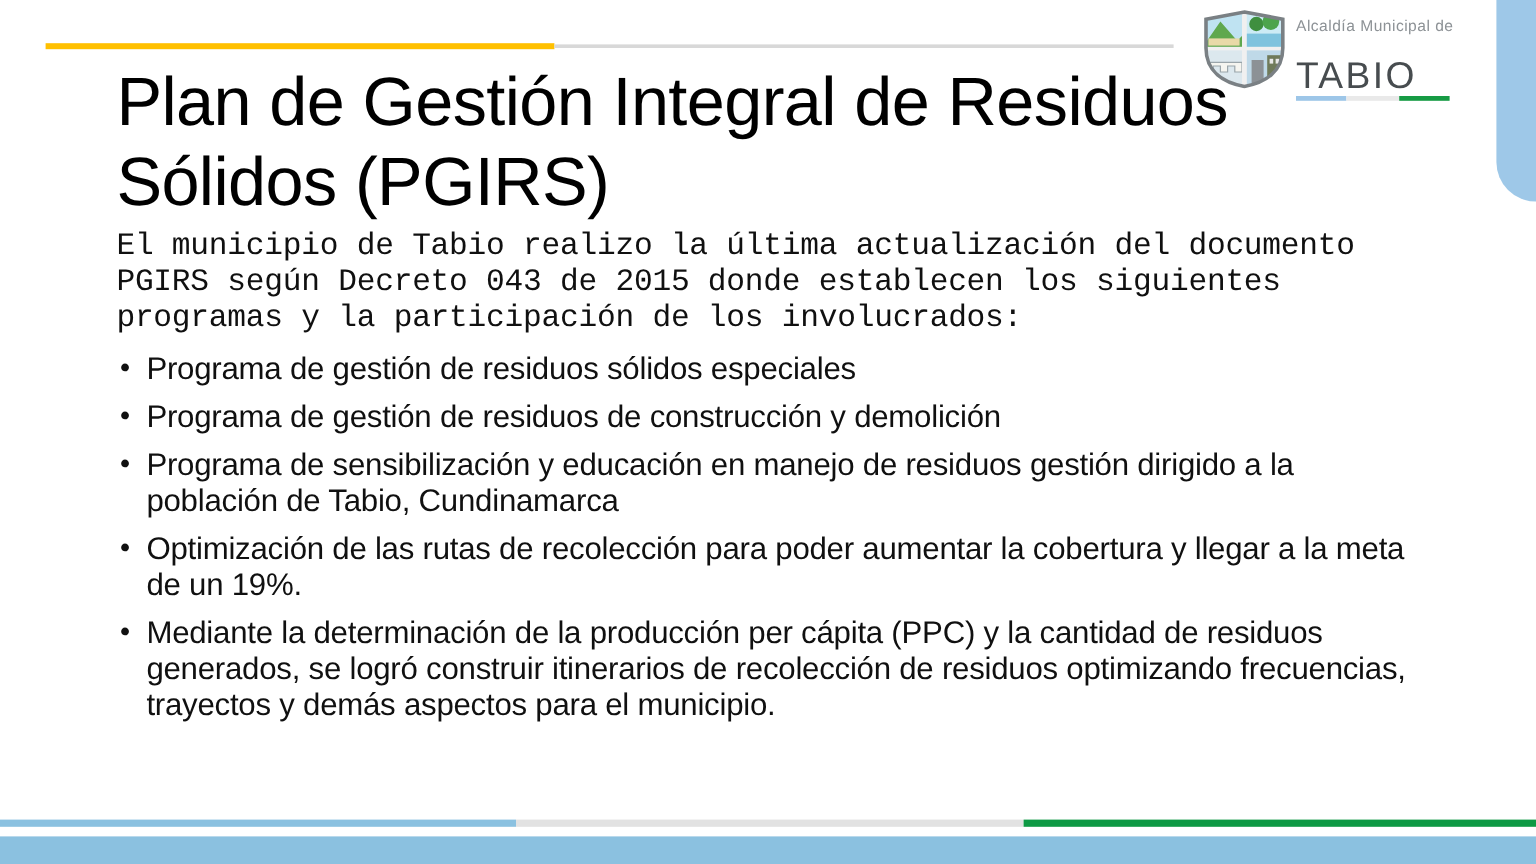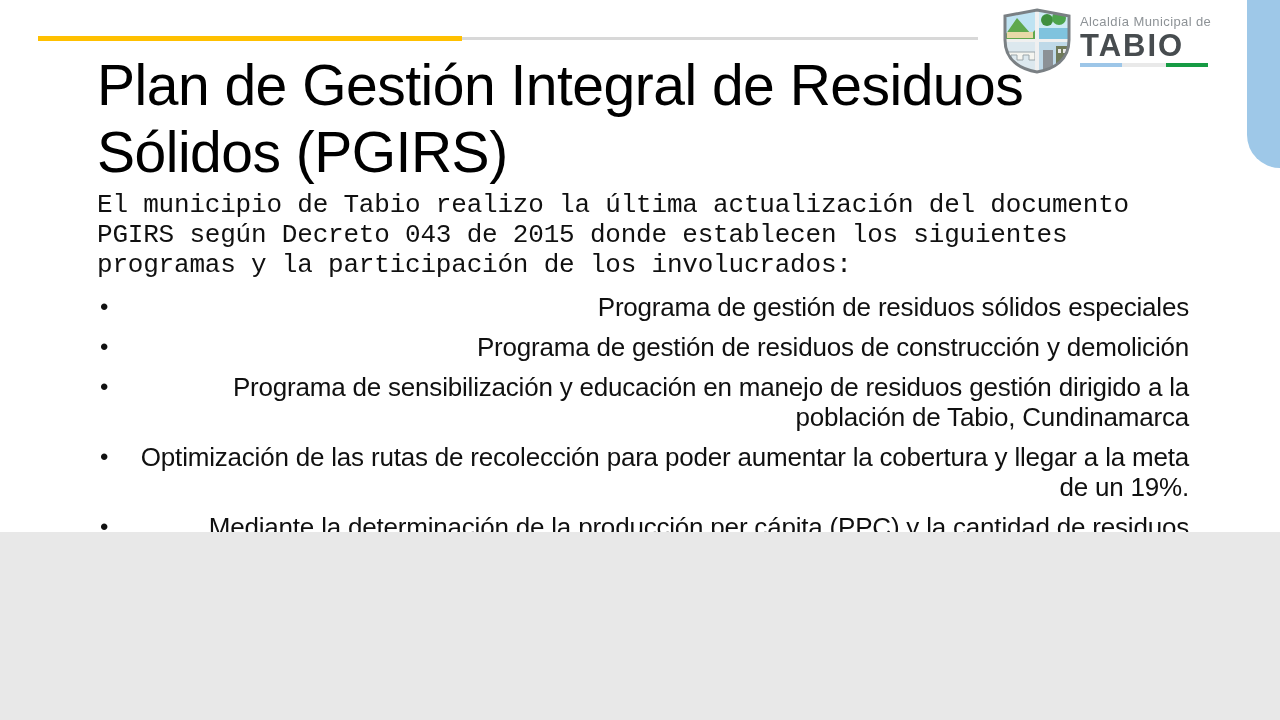--- a/index.html
+++ b/index.html
@@ -1,34 +1,34 @@
 <!DOCTYPE html>
 <html><head>
 <meta charset="utf-8">
 <style>
   * { margin:0; padding:0; box-sizing:border-box; }
   html,body { background:#e8e8e8; }
   .slide {
-    position:relative; width:1280px; height:532px; margin:0 auto;
+    position:relative; width:1280px; height:720px; margin:0 auto;
     background:#ffffff; overflow:hidden;
     font-family:"Liberation Sans", sans-serif;
     padding-left:36px;
   }
 
   
   .top-rule { position:absolute; left:38px; top:36px; width:940px; height:5px; }
   .top-rule .seg-yellow { position:absolute; left:0; top:0; width:424px; height:5px; background:#FFC000; }
   .top-rule .seg-gray   { position:absolute; left:424px; top:1px; width:516px; height:3px; background:#D8D8D8; }
 
   
   .logo { position:absolute; left:1001px; top:8px; display:flex; align-items:flex-start; gap:7px; }
   .logo-shield { width:72px; height:66px; }
   .logo-textcol { padding-top:6px; }
   .logo-tagline { font-size:13px; color:#8D9296; letter-spacing:.4px; white-space:nowrap; }
-  .logo-name { font-size:31px; font-weight:bold; color:#474C4F; letter-spacing:2px; line-height:1.0; margin-top:1px; }
+  .logo-name { font-size:31px; font-weight:normal; color:#474C4F; letter-spacing:2px; line-height:1.0; margin-top:18px; }
   .logo-underline { display:flex; width:128px; height:4px; margin-top:2px; }
   .logo-underline .u-blue  { width:42px; background:#9DC6E8; }
   .logo-underline .u-gray  { width:44px; background:#E9E9E9; }
   .logo-underline .u-green { width:42px; background:#169B44; }
 
   
   .side-shape {
     position:absolute; right:0; top:0; width:33px; height:168px;
     background:#9EC8E8; border-bottom-left-radius:34px;
   }
@@ -41,21 +41,21 @@
   }
 
   
   .content {
     position:absolute; left:97px; top:190px; width:1092px;
     font-size:26px; line-height:30px; color:#101010; letter-spacing:-0.2px;
   }
   .intro { margin-bottom:12px;font-family:Liberation Mono, monospace; }
   .bullet { display:flex; margin:10px 0; }
   .bullet .marker { flex:none; width:25px; padding-left:3px; font-size:24px; }
-  .bullet .btext { flex:1;text-align:right; }
+  .bullet .btext { flex:1; }
 
   
   .bottom-rule { position:absolute; left:0; top:683px; width:1280px; height:6px; }
   .bottom-rule .b-blue  { position:absolute; left:0; top:0; width:430px; height:6px; background:#8BC1E0; }
   .bottom-rule .b-gray  { position:absolute; left:430px; top:0; width:423px; height:6px; background:#E2E2E2; }
   .bottom-rule .b-green { position:absolute; left:853px; top:0; width:427px; height:6px; background:#0E9944; }
   .bottom-bar { position:absolute; left:0; top:697px; width:1280px; height:23px; background:#8BC1E0; }
 </style>
 </head>
 <body>

